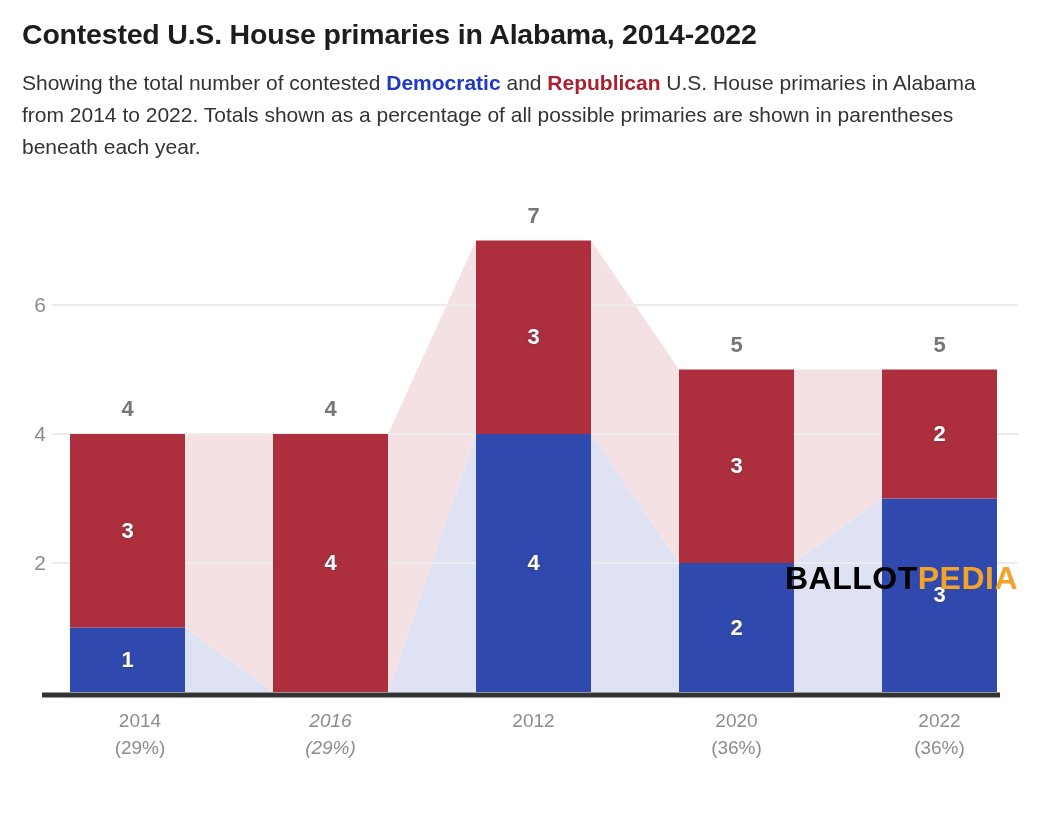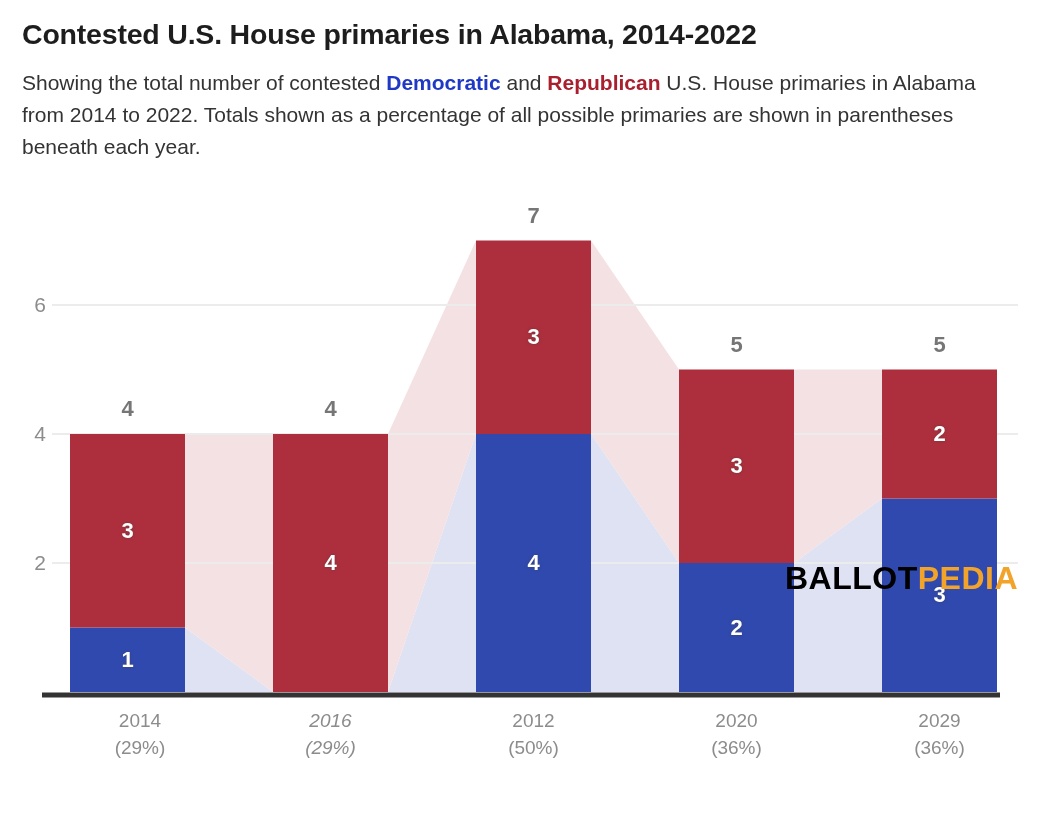--- a/index.html
+++ b/index.html
@@ -153,23 +153,23 @@
         <line x1="42" x2="1000" y1="695" y2="695" stroke="#333333" stroke-width="5"></line>
       </svg>
   </div>
 
   <div id="overlays">
       <div class="ytick" style="left: 8px; top: 563px;">2</div>
       <div class="ytick" style="left: 8px; top: 434px;">4</div>
       <div class="ytick" style="left: 8px; top: 305px;">6</div>
       <div class="xtick" style="left: 60px; top: 708px;"><span>2014</span><span class="pct">(29%)</span></div>
       <div class="xtick" style="left: 250.5px; top: 708px; font-style: italic;"><span>2016</span><span class="pct">(29%)</span></div>
-      <div class="xtick" style="left: 453.5px; top: 708px;"><span>2012</span><span class="pct">(50%)</span></div>
+      <div class="xtick" style="left: 453.5px; top: 708px;"><span>2012</span></div>
       <div class="xtick" style="left: 656.5px; top: 668px; margin-top: 40px;"><span>2020</span><span class="pct">(36%)</span></div>
-      <div class="xtick" style="left: 859.5px; top: 708px;"><span>2029</span><span class="pct">(36%)</span></div>
+      <div class="xtick" style="left: 859.5px; top: 708px;"><span>2022</span><span class="pct">(36%)</span></div>
       <div class="total-label" style="left: 127.5px; top: 422px;">4</div>
       <div class="total-label" style="left: 330.5px; top: 422px;">4</div>
       <div class="total-label" style="left: 533.5px; top: 228.5px;">7</div>
       <div class="total-label" style="left: 736.5px; top: 357.5px;">5</div>
       <div class="total-label" style="left: 939.5px; top: 357.5px;">5</div>
       <div class="seg-label" style="left: 127.5px; top: 659.75px;">1</div>
       <div class="seg-label" style="left: 127.5px; top: 530.75px;">3</div>
       <div class="seg-label" style="left: 330.5px; top: 563px;">4</div>
       <div class="seg-label" style="left: 533.5px; top: 563px;">4</div>
       <div class="seg-label" style="left: 533.5px; top: 337.25px;">3</div>

